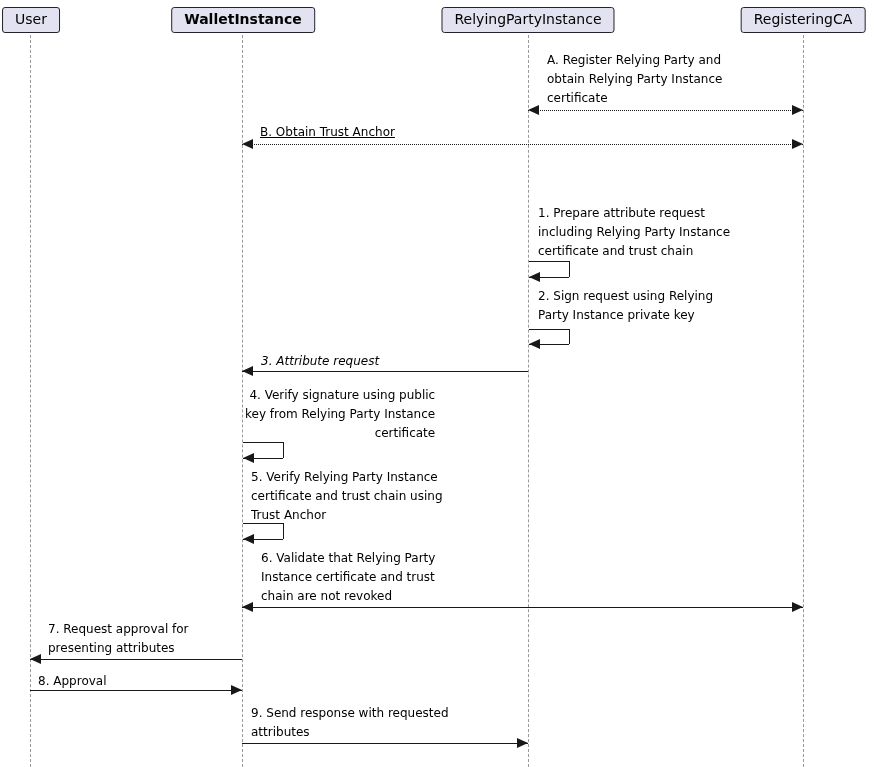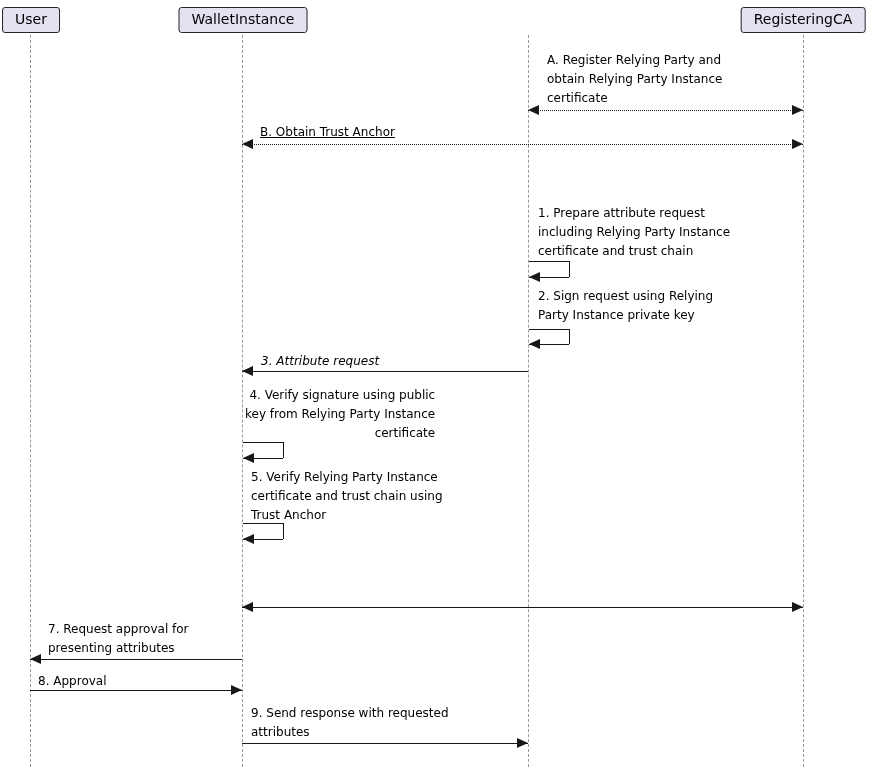--- a/index.html
+++ b/index.html
@@ -12,21 +12,21 @@
     font-family:"DejaVu Sans","Liberation Sans",sans-serif;
     overflow:hidden;
   }
   .lifeline { position:absolute; top:35px; bottom:0; width:0; border-left:1px dashed var(--lifeline); }
   .ll-0 { left:30px; } .ll-1 { left:242px; } .ll-2 { left:528px; } .ll-3 { left:803px; }
   .participant {
     position:absolute; top:7px; transform:translateX(-50%);
     background:var(--fill); border:1px solid var(--pborder); border-radius:3px;
     padding:3px 12px 5px; font-size:14px; white-space:nowrap;
   }
-  .p-0 { left:31px; } .p-1 { left:243px; } .p-2 { left:528px; } .p-3 { left:803px; }
+  .p-0 { left:31px; } .p-1 { left:243px;font-weight:bold; } .p-2 { left:528px; } .p-3 { left:803px; }
   #messages { position:absolute; inset:0; }
   .msg-group { position:absolute; inset:0; }
   .msg-label { position:absolute; font-size:12px; line-height:19px; white-space:pre; color:var(--text); }
   .msg-line { position:absolute; height:0; border-top:1px solid var(--arrow); }
   .msg-line.dotted { border-top-style:dotted; }
   .vline { position:absolute; width:0; border-left:1px solid var(--arrow); }
   .head { position:absolute; width:0; height:0; border-top:5px solid transparent; border-bottom:5px solid transparent; }
   .head.left  { border-right:11px solid var(--arrow); }
   .head.right { border-left:11px solid var(--arrow); }
 </style>
@@ -34,20 +34,21 @@
 <body>
 
 <div class="canvas" id="canvas" style="--fill: #E2E2F0; --pborder: #23232B; --lifeline: #999999; --arrow: #181818; --text: #000000; --bg: #FFFFFF;">
   <div class="lifeline ll-0"></div>
   <div class="lifeline ll-1"></div>
   <div class="lifeline ll-2"></div>
   <div class="lifeline ll-3"></div>
 
   <div class="participant p-0">User</div>
   <div class="participant p-1">WalletInstance</div>
+  <div class="participant p-2">RelyingPartyInstance</div>
   <div class="participant p-3">RegisteringCA</div>
 
   <div id="messages">
       <div class="msg-group">
         <div class="msg-label" style="left: 547px; top: 51px;">A. Register Relying Party and
 obtain Relying Party Instance
 certificate</div>
         <div class="msg-line dotted" style="left: 528px; top: 110px; width: 275px;"></div>
         <div class="head left" style="left: 528px; top: 105px;"></div>
         <div class="head right" style="left: 792px; top: 105px;"></div>
@@ -92,20 +93,23 @@
       <div class="msg-group">
         <div class="msg-label" style="left: 251px; top: 468px;">5. Verify Relying Party Instance
 certificate and trust chain using
 Trust Anchor</div>
         <div class="msg-line solid" style="left: 243px; top: 523px; width: 40px;"></div>
         <div class="vline" style="left: 283px; top: 523px; height: 16px;"></div>
         <div class="msg-line solid" style="left: 243px; top: 539px; width: 40px;"></div>
         <div class="head left" style="left: 243px; top: 534px;"></div>
       </div>
       <div class="msg-group">
+        <div class="msg-label" style="left: 261px; top: 549px;">6. Validate that Relying Party
+Instance certificate and trust
+chain are not revoked</div>
         <div class="msg-line solid" style="left: 242px; top: 607px; width: 561px;"></div>
         <div class="head left" style="left: 242px; top: 602px;"></div>
         <div class="head right" style="left: 792px; top: 602px;"></div>
       </div>
       <div class="msg-group">
         <div class="msg-label" style="left: 48px; top: 620px;">7. Request approval for
 presenting attributes</div>
         <div class="msg-line solid" style="left: 30px; top: 659px; width: 212px;"></div>
         <div class="head left" style="left: 30px; top: 654px;"></div>
       </div>

